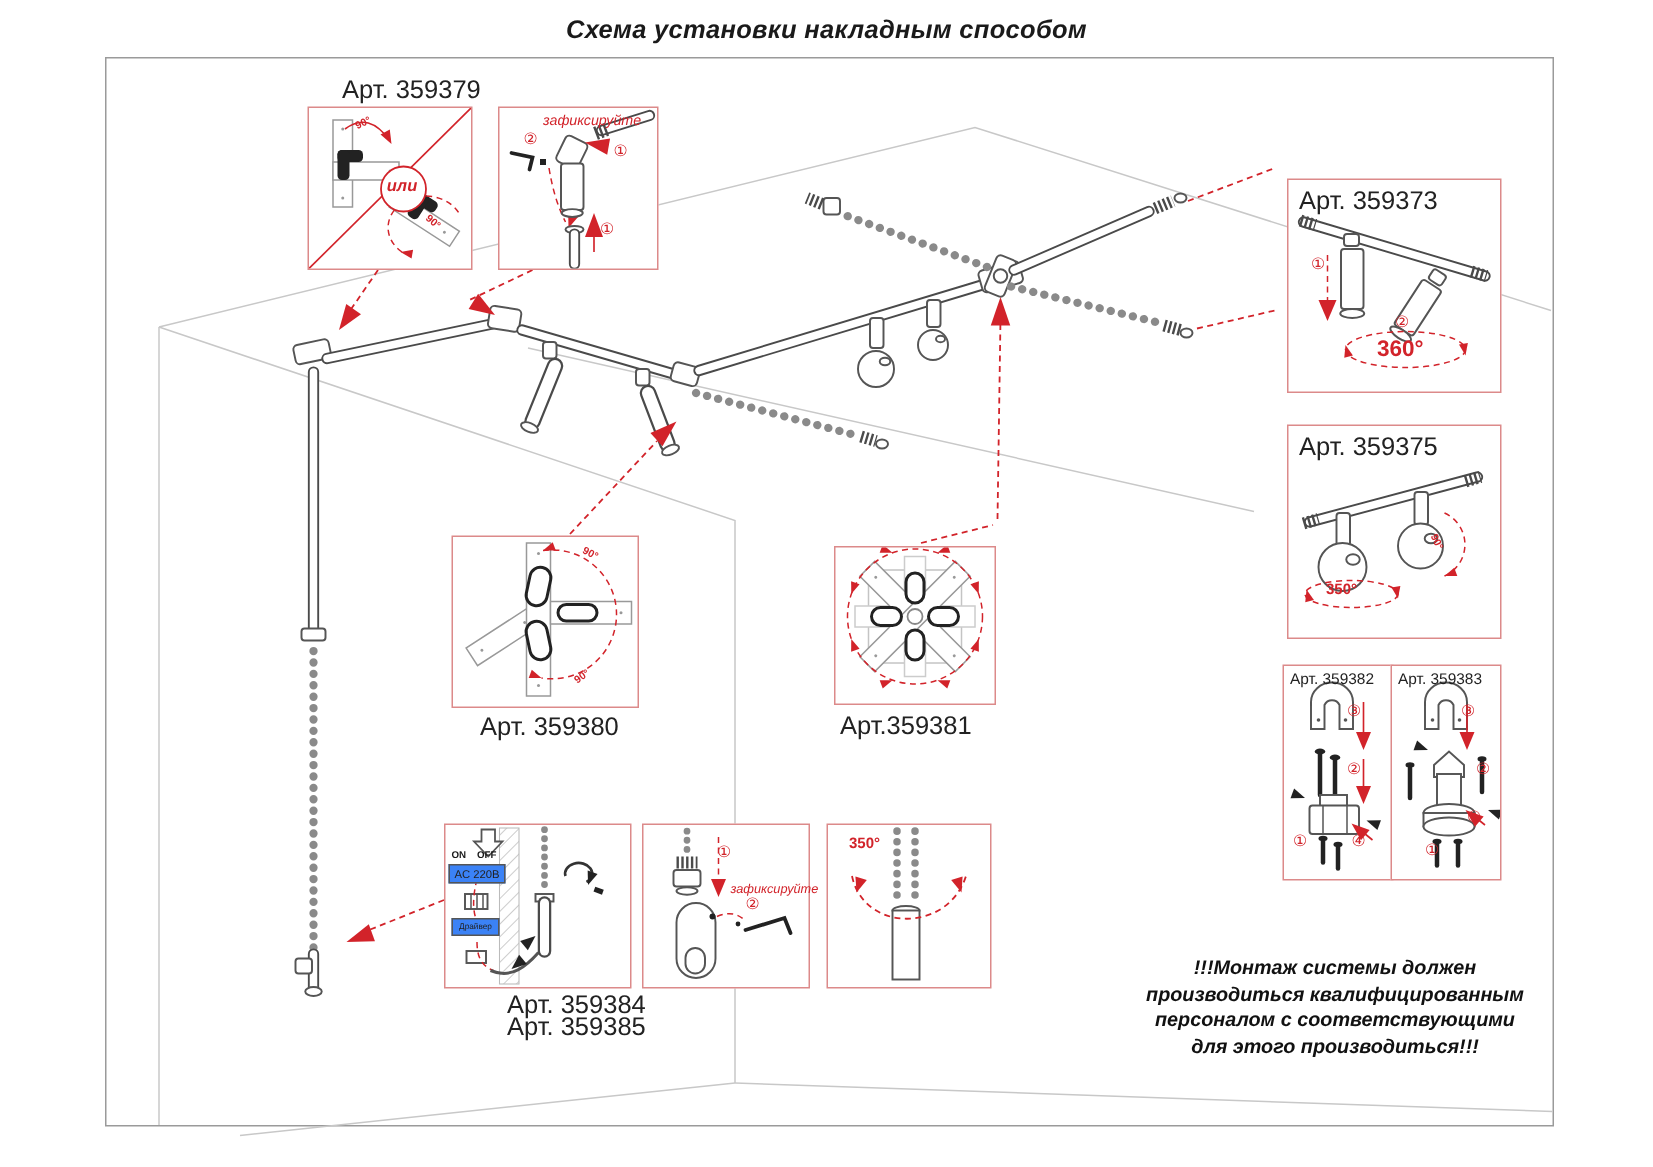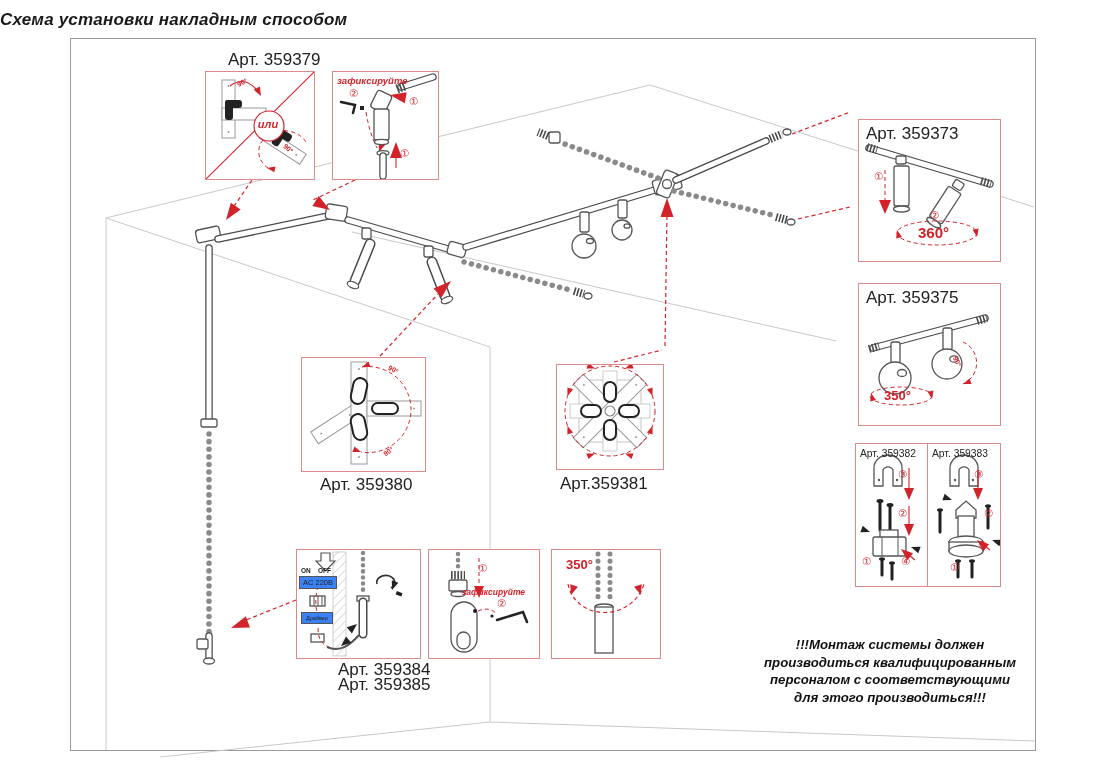--- a/index.html
+++ b/index.html
@@ -1,27 +1,27 @@
 <!DOCTYPE html>
 <html><head>
 <meta charset="utf-8">
 <style>
   html,body{margin:0;padding:0;background:#fff;}
   #stage{position:relative;width:1102px;height:778px;background:#fff;overflow:hidden;
          font-family:"Liberation Sans",sans-serif;color:#1a1a1a;}
   .abs{position:absolute;}
   #page-border{left:70px;top:38px;width:964px;height:711px;border:1px solid #9a9a9a;}
-  #title{left:0;right:0;top:10px;text-align:left;font-size:17px;font-weight:bold;font-style:italic;letter-spacing:.2px;}
+  #title{left:0;right:0;top:10px;text-align:center;font-size:17px;font-weight:bold;font-style:italic;letter-spacing:.2px;}
   .callout{border:1px solid #dc8a8a;background:#fff;}
   .art-label{font-size:17px;color:#222;white-space:nowrap;}
   .art-label.small{font-size:10.3px;}
   .step{font-size:10.5px;color:#d2232a;line-height:10px;}
   .deg-small{font-size:7px;font-weight:bold;color:#d2232a;white-space:nowrap;}
-  .deg-big{font-size:13px;font-weight:bold;color:#d2232a;white-space:nowrap;}
-  .fix-caption{font-size:9.5px;font-style:italic;font-weight:700;color:#d2232a;white-space:nowrap;}
+  .deg-big{font-size:10px;font-weight:bold;color:#d2232a;white-space:nowrap;}
+  .fix-caption{font-size:9.5px;font-style:italic;font-weight:400;color:#d2232a;white-space:nowrap;margin-left:25px;}
   .or-label{font-size:11px;font-style:italic;font-weight:bold;color:#d2232a;}
   .tinybox{border:1px solid #555;text-align:center;color:#222;background:#3b82f6;white-space:nowrap;overflow:hidden;}
   #warning{left:740px;top:636px;width:300px;text-align:center;font-size:13.2px;font-weight:bold;font-style:italic;line-height:17.5px;color:#111;}
   svg{display:block;}
   .room{stroke:#c8c8c8;stroke-width:1;fill:none;}
   .tube-o{stroke:#4a4a4a;stroke-width:7.5;stroke-linecap:round;fill:none;}
   .tube-i{stroke:#fff;stroke-width:5;stroke-linecap:round;fill:none;}
   .chain{stroke:#8a8a8a;stroke-width:5.5;stroke-linecap:round;stroke-dasharray:0.1 7.5;fill:none;}
   .cap{stroke:#4a4a4a;stroke-width:8;stroke-dasharray:1.6 1.6;fill:none;}
   .part{stroke:#555;stroke-width:1.3;fill:#fff;}

